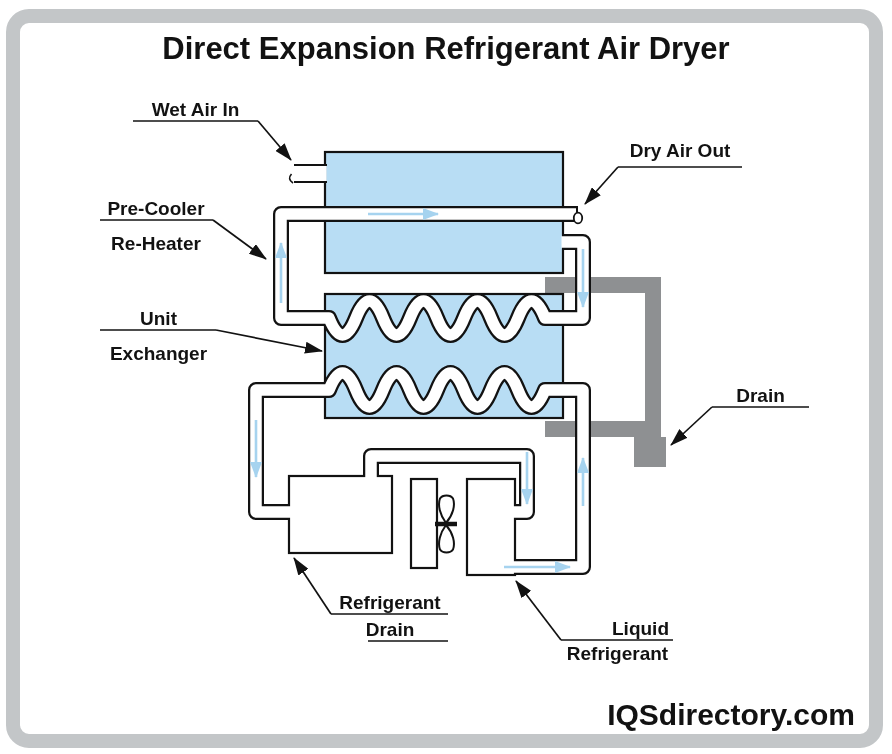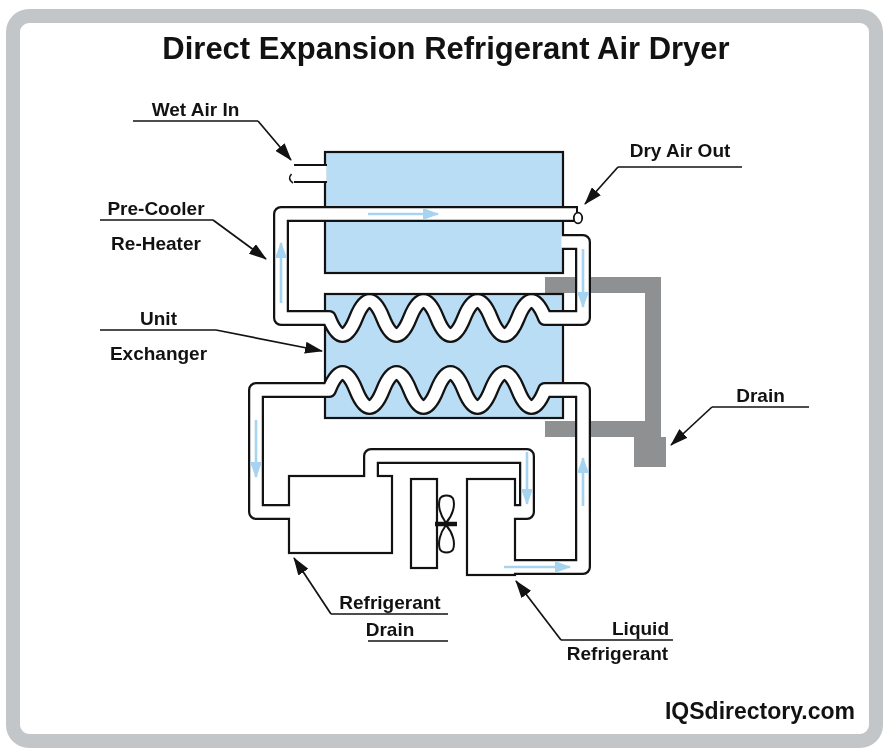--- a/index.html
+++ b/index.html
@@ -22,21 +22,21 @@
   .lbl{
     position:absolute;font-weight:bold;font-size:19px;line-height:21px;
     color:var(--line-black);text-align:center;white-space:nowrap;
   }
   .title{
     position:absolute;left:0;right:0;top:31px;text-align:center;
     font-weight:bold;font-size:31px;color:var(--line-black);letter-spacing:0px;
   }
   .watermark{
     position:absolute;left:560px;width:295px;top:698px;text-align:right;
-    font-weight:bold;font-size:23px;color:var(--line-black);
+    font-weight:bold;font-size:30px;color:var(--line-black);
   }
 </style>
 </head>
 <body>
 
 <div class="stage">
 
   <svg width="892" height="754" viewBox="0 0 892 754">
     <defs>
       <marker id="m-black" viewBox="0 0 18 12" refX="17" refY="6" markerWidth="18" markerHeight="12" orient="auto" markerUnits="userSpaceOnUse">

